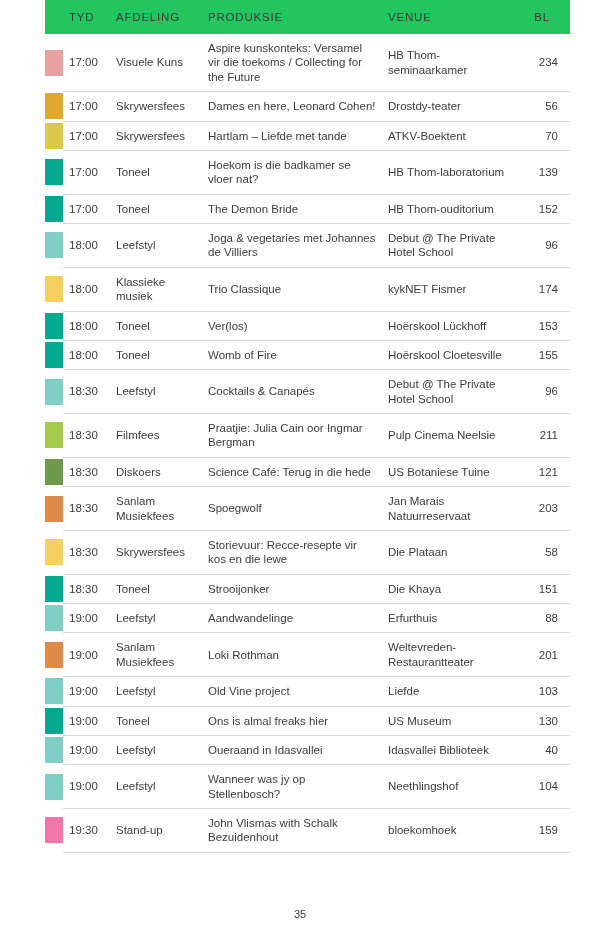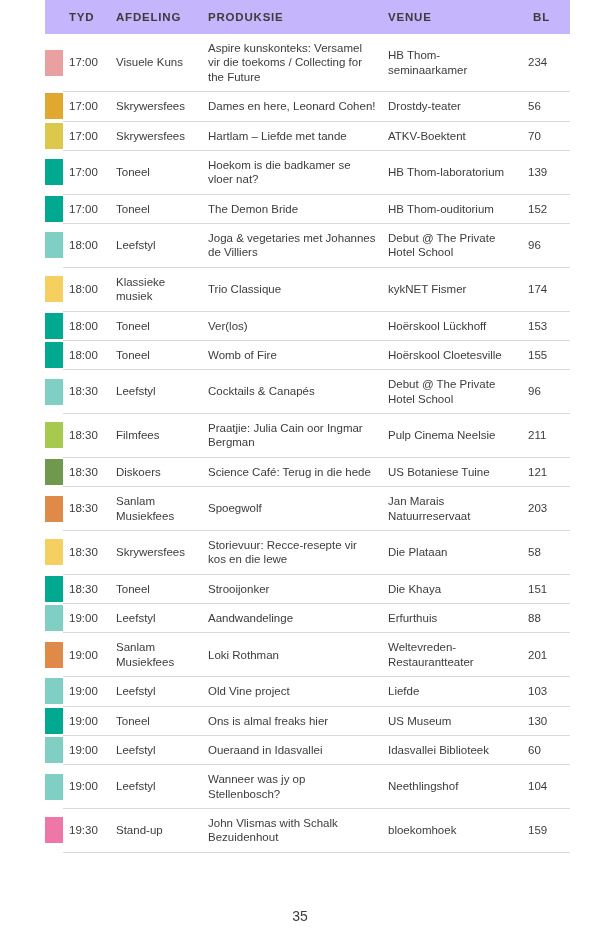--- a/index.html
+++ b/index.html
@@ -33,24 +33,24 @@
     table-layout: fixed;
   }
   table.schedule-table col.c-swatch { width: 18px; }
   table.schedule-table col.c-time   { width: 47px; }
   table.schedule-table col.c-cat    { width: 92px; }
   table.schedule-table col.c-prod   { width: 180px; }
   table.schedule-table col.c-venue  { width: 140px; }
   table.schedule-table col.c-bl     { width: 48px; }
 
   thead th {
-    background: #c4b5fd;
+    background: #22c55e;
     color: #3c3c3b;
     font-size: 11.5px;
-    font-weight: bold;
+    font-weight: normal;
     letter-spacing: 0.8px;
     text-align: left;
     padding: 9px 6px 9px 6px;
     height: 16px;
     vertical-align: middle;
   }
   thead th.th-swatch { padding: 0; }
   thead th.th-bl { text-align: right; padding-right: 20px; }
 
   tbody td {
@@ -66,31 +66,31 @@
     border-bottom: 1px solid #ffffff;
     width: 18px;
   }
   .swatch {
     width: 18px;
     height: 100%;
     min-height: 26px;
     display: block;
   }
   td.td-time { white-space: nowrap; margin-top: 8px; }
-  td.td-bl { text-align: left; padding-right: 12px; white-space: nowrap; }
+  td.td-bl { text-align: right; padding-right: 12px; white-space: nowrap; }
   td.td-venue { }
   td.td-prod { }
 
   .page-number {
     position: absolute;
     left: 0;
     top: 908px;
     width: 600px;
     text-align: center;
-    font-size: 14px;
+    font-size: 11px;
     color: #3c3c3b;
   }
 </style>
 </head>
 <body>
 
 <div class="page">
 
   <div class="schedule">
     <table class="schedule-table">
@@ -304,21 +304,21 @@
             <td class="td-bl">130</td>
           </tr>
           <tr>
             <td class="swatch-cell">
               <span class="swatch" style="background: rgb(127, 207, 196);"></span>
             </td>
             <td class="td-time">19:00</td>
             <td class="td-cat">Leefstyl</td>
             <td class="td-prod">Oueraand in Idasvallei</td>
             <td class="td-venue">Idasvallei Biblioteek</td>
-            <td class="td-bl">60</td>
+            <td class="td-bl">40</td>
           </tr>
           <tr>
             <td class="swatch-cell">
               <span class="swatch" style="background: rgb(127, 207, 196);"></span>
             </td>
             <td class="td-time">19:00</td>
             <td class="td-cat">Leefstyl</td>
             <td class="td-prod">Wanneer was jy op Stellenbosch?</td>
             <td class="td-venue">Neethlingshof</td>
             <td class="td-bl">104</td>

